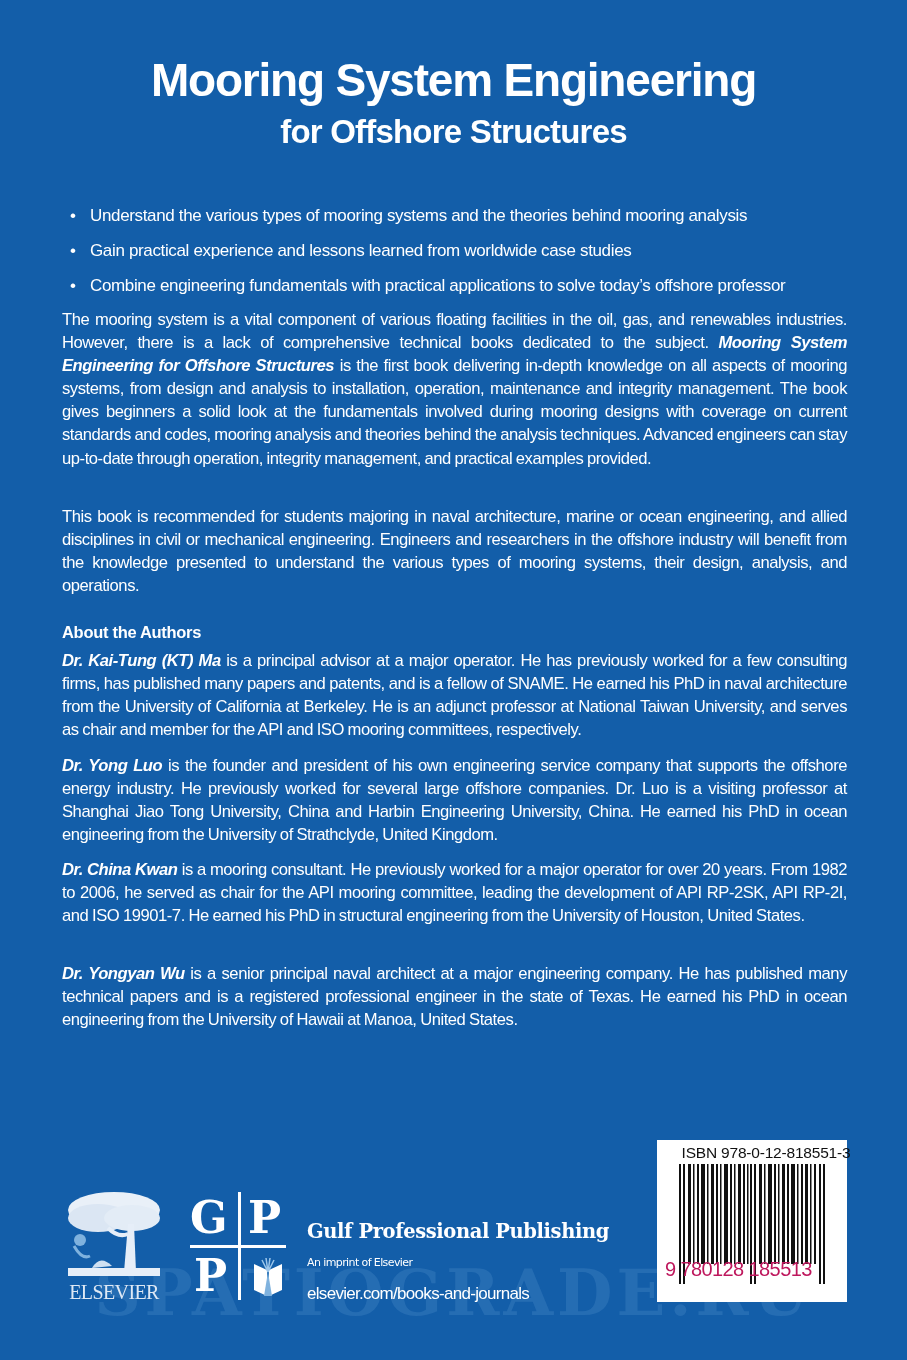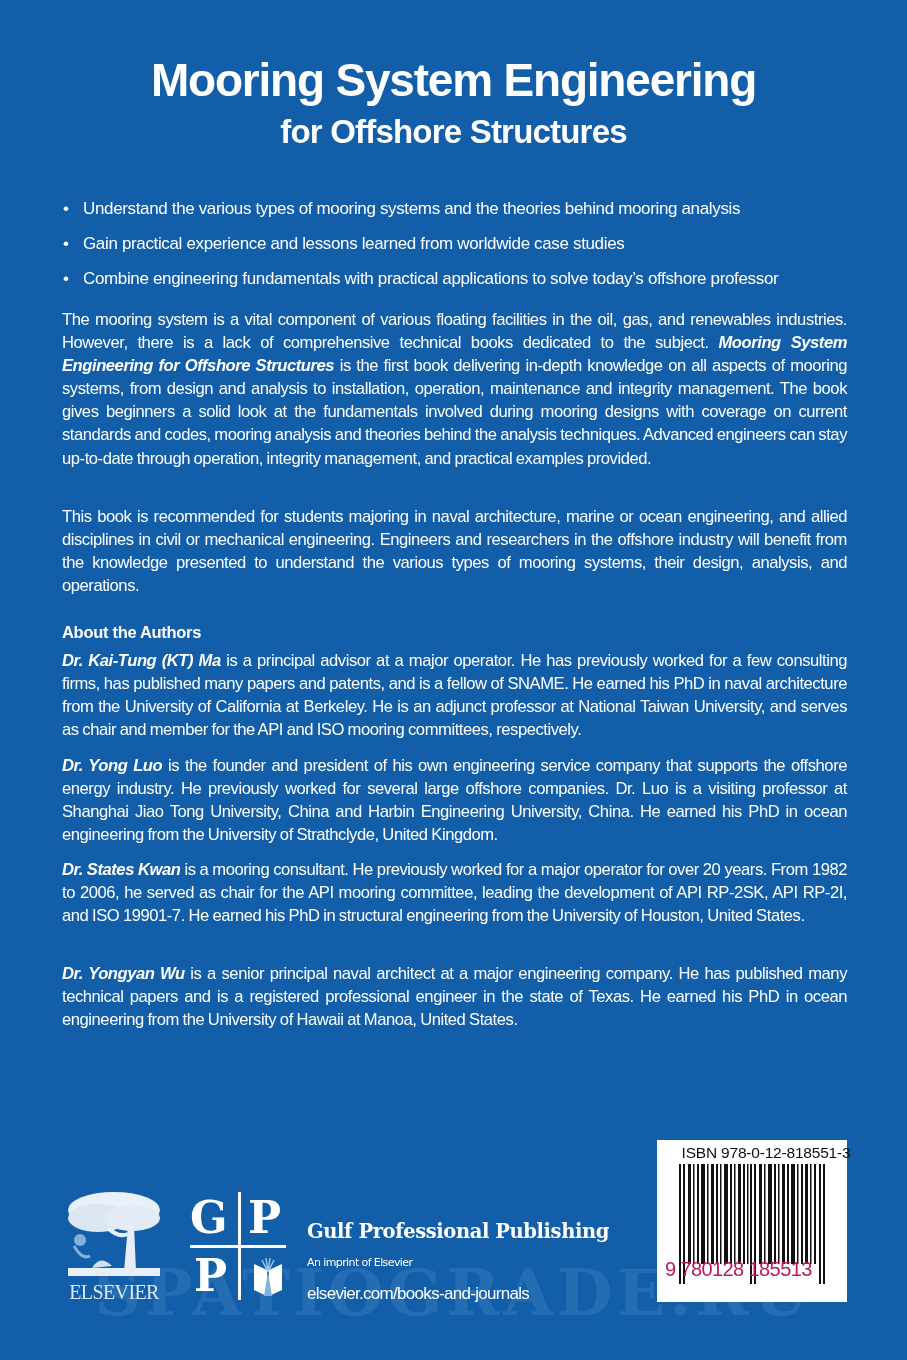--- a/index.html
+++ b/index.html
@@ -12,21 +12,21 @@
   }
   .title {
     position:absolute; left:0; top:52px; width:907px; text-align:center;
     font-weight:700; font-size:46px; letter-spacing:-1.2px; line-height:56px;
   }
   .subtitle {
     position:absolute; left:0; top:110px; width:907px; text-align:center;
     font-weight:700; font-size:33px; letter-spacing:-0.8px; line-height:44px;
   }
   .bullets {
-    position:absolute; left:62px; top:190px; width:800px; margin:1px; padding:0; list-style:none;
+    position:absolute; left:62px; top:190px; width:800px; margin:8px; padding:0; list-style:none;
   }
   .bullets li {
     font-size:17px; line-height:35px; letter-spacing:-0.35px; white-space:nowrap;
   }
   .bullets .dot { display:inline-block; width:20px; }
   .para {
     position:absolute; left:62px; width:785px; margin:0;
     font-size:16.6px; line-height:23.1px; text-align:justify; letter-spacing:-0.45px;
     word-spacing:-0.5px;
   }
@@ -83,21 +83,21 @@
   </ul>
 
   <p class="para" style="top:308px"><span>The mooring system is a vital component of various floating facilities in the oil, gas, and renewables industries. However, there is a lack of comprehensive technical books dedicated to the subject. </span><b>Mooring System Engineering for Offshore Structures</b><span> is the first book delivering in-depth knowledge on all aspects of mooring systems, from design and analysis to installation, operation, maintenance and integrity management. The book gives beginners a solid look at the fundamentals involved during mooring designs with coverage on current standards and codes, mooring analysis and theories behind the analysis techniques. Advanced engineers can stay up-to-date through operation, integrity management, and practical examples provided.</span></p>
 
   <p class="para" style="top:505px">This book is recommended for students majoring in naval architecture, marine or ocean engineering, and allied disciplines in civil or mechanical engineering.  Engineers and researchers in the offshore industry will benefit from the knowledge presented to understand the various types of mooring systems, their design, analysis, and operations.</p>
 
   <div class="about-heading">About the Authors</div>
 
   <p class="para" style="top:649px"><b>Dr. Kai-Tung (KT) Ma</b><span> is a principal advisor at a major operator. He has previously worked for a few consulting firms, has published many papers and patents, and is a fellow of SNAME. He earned his PhD in naval architecture from the University of California at Berkeley. He is an adjunct professor at National Taiwan University, and serves as chair and member for the API and ISO mooring committees, respectively.</span></p>
   <p class="para" style="top:754px"><b>Dr. Yong Luo</b><span> is the founder and president of his own engineering service company that supports the offshore energy industry. He previously worked for several large offshore companies. Dr. Luo is a visiting professor at Shanghai Jiao Tong University, China and Harbin Engineering University, China. He earned his PhD in ocean engineering from the University of Strathclyde, United Kingdom.</span></p>
-  <p class="para" style="top:858px"><b>Dr. States Kwan</b><span> is a mooring consultant. He previously worked for a major operator for over 20 years. From 1982 to 2006, he served as chair for the API mooring committee, leading the development of API RP-2SK, API RP-2I, and ISO 19901-7. He earned his PhD in structural engineering from the University of Houston, United States.</span></p>
+  <p class="para" style="top:858px"><b>Dr. China Kwan</b><span> is a mooring consultant. He previously worked for a major operator for over 20 years. From 1982 to 2006, he served as chair for the API mooring committee, leading the development of API RP-2SK, API RP-2I, and ISO 19901-7. He earned his PhD in structural engineering from the University of Houston, United States.</span></p>
   <p class="para" style="top:962px"><b>Dr. Yongyan Wu</b><span> is a senior principal naval architect at a major engineering company. He has published many technical papers and is a registered professional engineer in the state of Texas. He earned his PhD in ocean engineering from the University of Hawaii at Manoa, United States.</span></p>
 
   <div class="watermark">SPATIOGRADE.RU</div>
 
   <div class="elsevier-logo">
     <svg width="104" height="92" viewBox="0 0 104 92">
       <ellipse cx="52" cy="22" rx="46" ry="18" fill="#e9f0f8"></ellipse>
       <ellipse cx="36" cy="30" rx="30" ry="14" fill="#dbe6f3"></ellipse>
       <ellipse cx="70" cy="30" rx="28" ry="13" fill="#e3ecf6"></ellipse>
       <path d="M66 36 L72 36 L74 84 L62 84 Z" fill="#e6eef8"></path>

